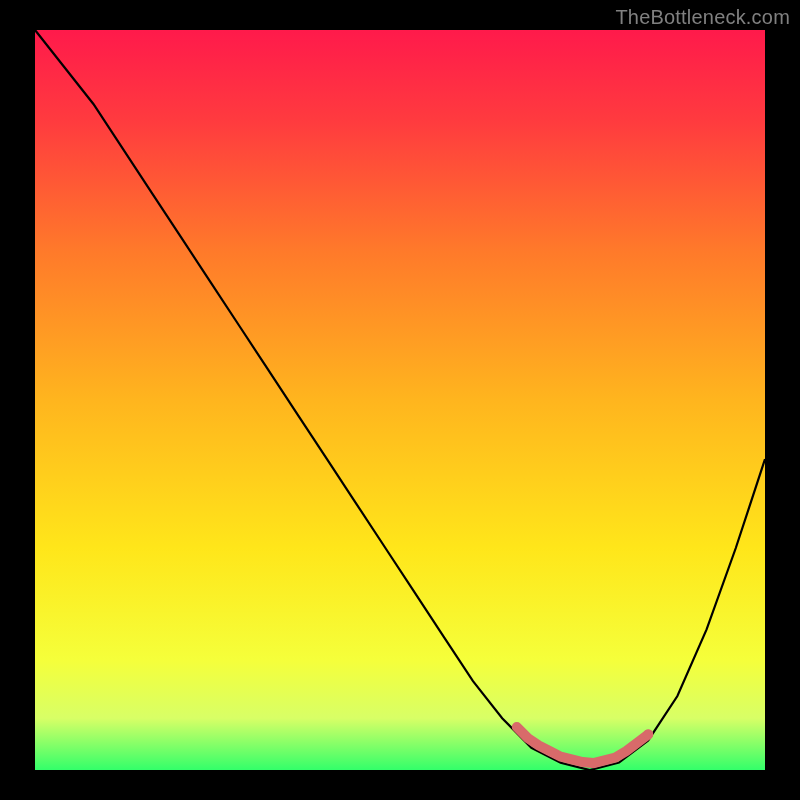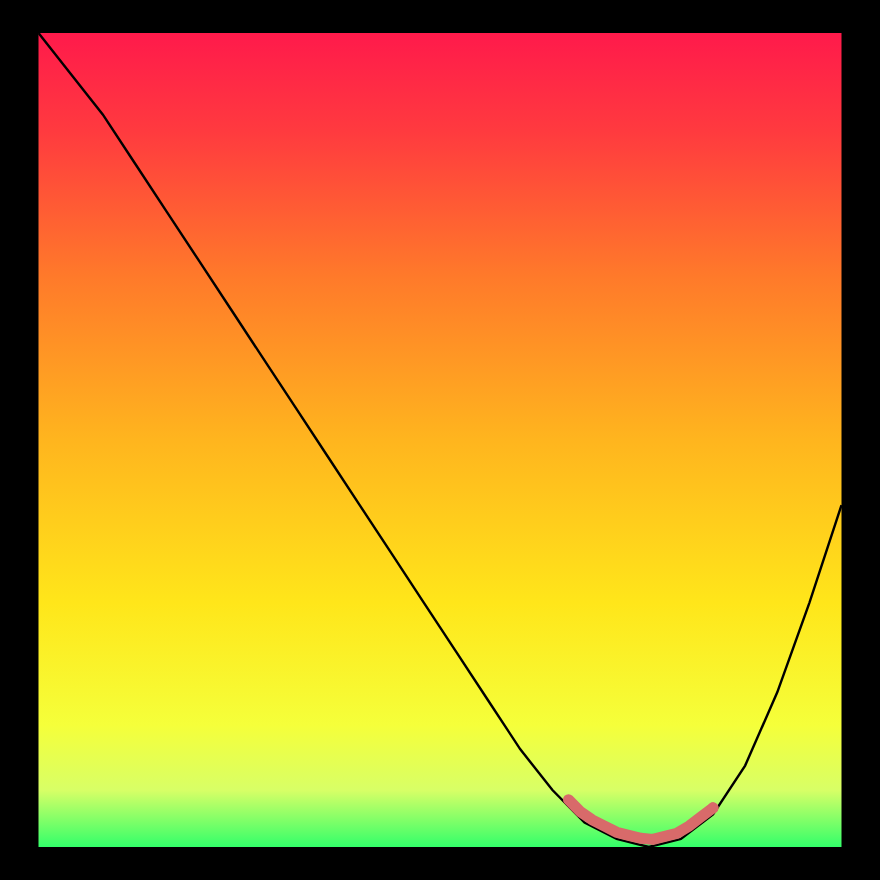--- a/index.html
+++ b/index.html
@@ -37,14 +37,17 @@
 
     <rect x="35" y="30" width="730" height="740" fill="url(#bg)"></rect>
 
     <path id="curve" d="M35.0 30.0 L64.2 67.0 L93.4 104.0 L122.6 148.4 L151.8 192.8 L181.0 237.2 L210.2 281.6 L239.4 326.0 L268.6 370.4 L297.8 414.8 L327.0 459.2 L356.2 503.6 L385.4 548.0 L414.6 592.4 L443.8 636.8 L473.0 681.2 L502.2 718.2 L531.4 747.8 L560.6 762.6 L589.8 770.0 L619.0 762.6 L648.2 740.4 L677.4 696.0 L706.6 629.4 L735.8 548.0 L765.0 459.2 " fill="none" stroke="#000" stroke-width="2.2"></path>
 
     <path id="opt" d="M516.8 727.0 L527.8 738.1 L538.7 745.5 L549.6 751.0 L560.6 756.6 L571.5 759.4 L582.5 762.1 L593.5 763.1 L604.4 760.3 L615.4 757.5 L626.3 751.0 L637.3 742.7 L648.2 734.4 " fill="none" stroke="#d86a6a" stroke-width="10" stroke-linecap="round"></path>
 
     <circle id="dot" cx="648.2" cy="734.4" r="5" fill="#d86a6a"></circle>
   </svg>
 
+  <div class="attribution">
+    <span>TheBottleneck.com</span>
+  </div>
 
 </div>
 
 </body></html>

